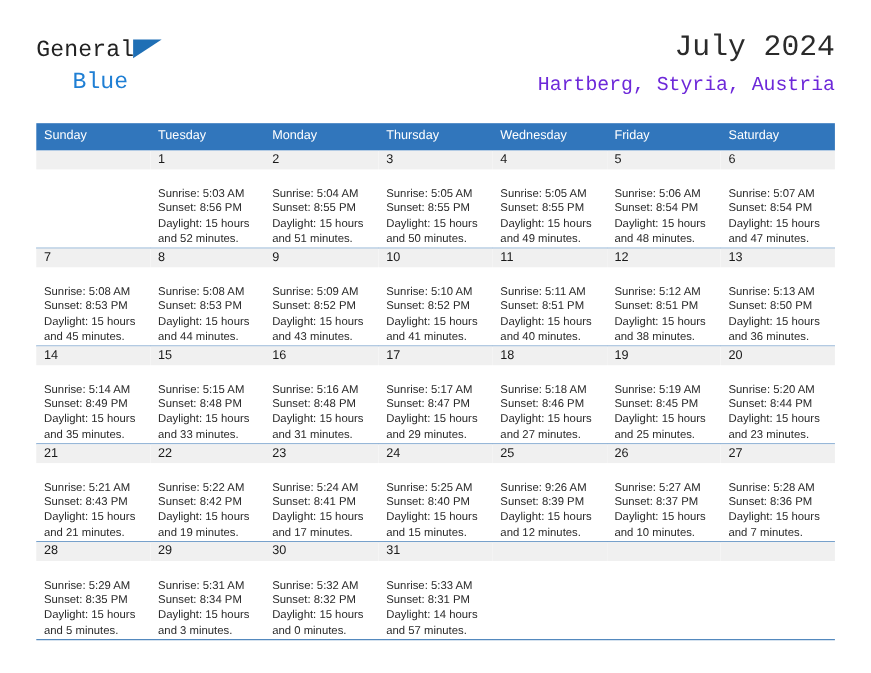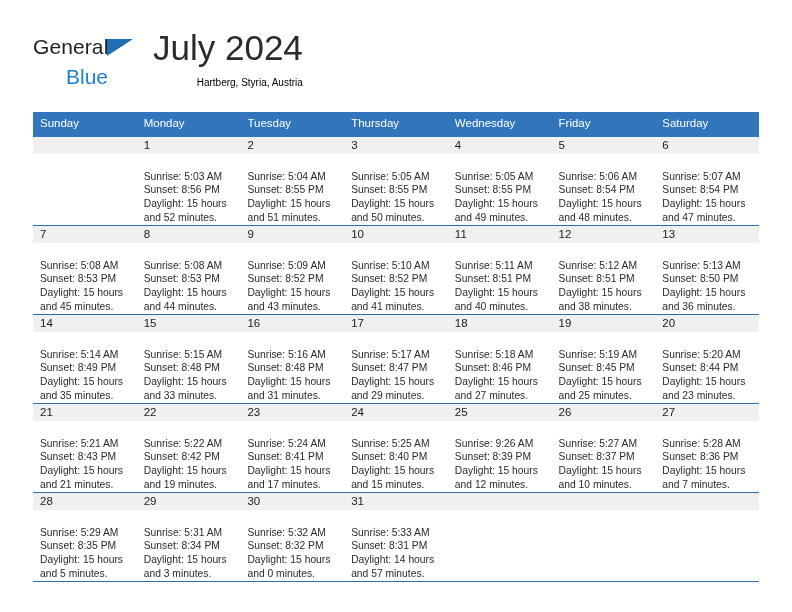--- a/index.html
+++ b/index.html
@@ -17,21 +17,22 @@
     overflow: hidden;
   }
 
   
   .header {
     position: absolute;
     left: 33px; top: 30px;
     width: 726px; height: 68px;
     display: flex;
     align-items: flex-start;
-    justify-content: flex-start;
+    justify-content: space-between;
+    font-family: Liberation Mono, monospace;
   }
   .brand {
     position: relative;
     width: 120px; height: 60px;
     padding-top: 6px;
   }
   .brand-general {
     font-size: 21px;
     color: #222222;
     letter-spacing: 0.1px;
@@ -53,29 +54,29 @@
     color: #1f7fd4;
     line-height: 1;
     margin-top: 8px;
     margin-left: 33px;
   }
   .title-block {
     text-align: right;
     padding-top: 0px;
   }
   .cal-title {
-    font-size: 35px;
+    font-size: 27px;
     color: #2b2b2b;
     line-height: 1.05;
     font-weight: 400;
     white-space: nowrap;
   }
   .cal-subtitle {
-    font-size: 10px;
-    color: #000000;
+    font-size: 18px;
+    color: #6d28d9;
     margin-top: 10px;
     white-space: nowrap;
   }
 
   
   .calendar {
     position: absolute;
     left: 33px; top: 112px;
     width: 726px;
   }
@@ -135,22 +136,22 @@
     </div>
     <div class="title-block">
       <div class="cal-title">July 2024</div>
       <div class="cal-subtitle">Hartberg, Styria, Austria</div>
     </div>
   </div>
 
   <div class="calendar">
     <div class="weekday-row">
       <div class="weekday">Sunday</div>
+      <div class="weekday">Tuesday</div>
       <div class="weekday">Monday</div>
-      <div class="weekday">Tuesday</div>
       <div class="weekday">Thursday</div>
       <div class="weekday">Wednesday</div>
       <div class="weekday">Friday</div>
       <div class="weekday">Saturday</div>
     </div>
     <div id="weeks-container">
         <div class="week">
           <div class="day empty">
             <div class="daynum-band"></div>
             <div class="info">

